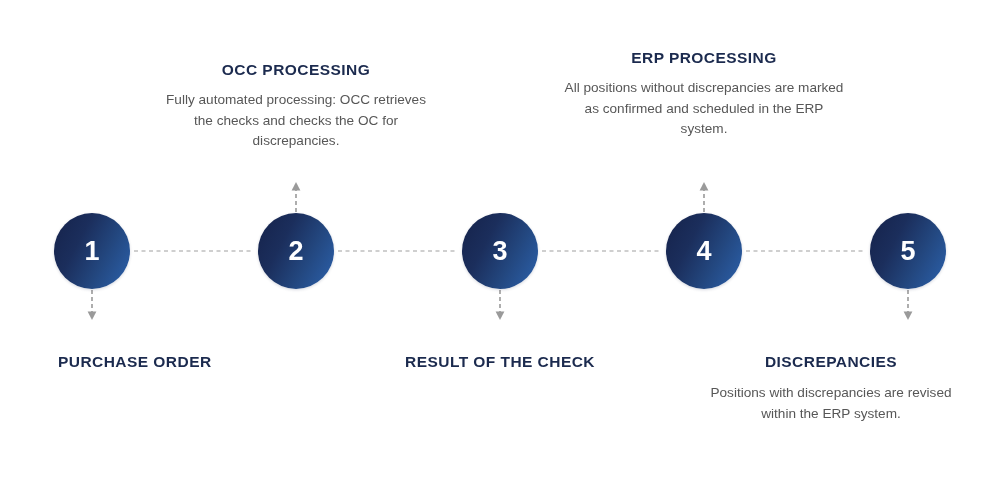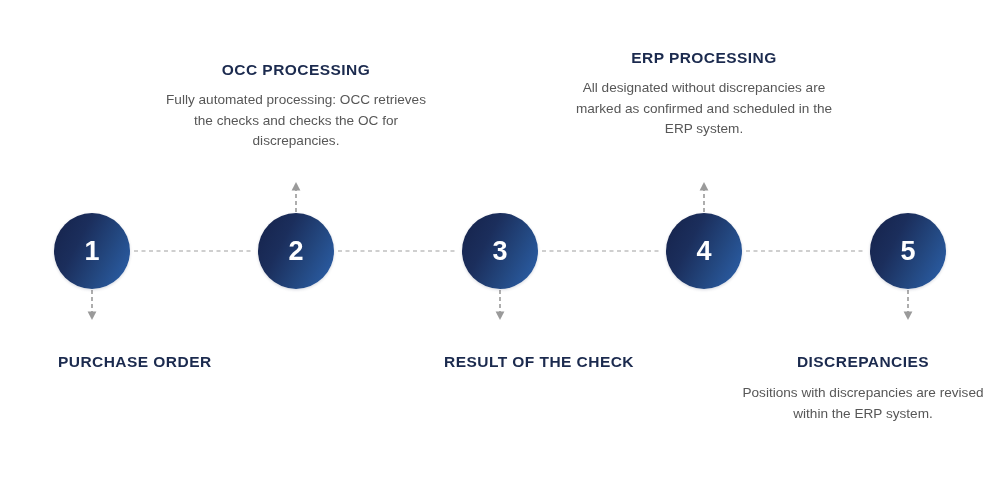--- a/index.html
+++ b/index.html
@@ -129,29 +129,29 @@
     <span class="node-num">5</span>
   </div>
 
   <div class="block block-above align-center" style="left:156px; top:49px; width:280px;">
     <div class="block-title">OCC PROCESSING</div>
     <div class="block-body">Fully automated processing: OCC retrieves the checks and checks the OC for discrepancies.</div>
   </div>
 
   <div class="block block-above align-center" style="left:564px; top:37px; width:280px;">
     <div class="block-title">ERP PROCESSING</div>
-    <div class="block-body">All designated without discrepancies are marked as confirmed and scheduled in the ERP system.</div>
+    <div class="block-body">All positions without discrepancies are marked as confirmed and scheduled in the ERP system.</div>
   </div>
 
   <div class="block block-below align-left" style="left:58px; top:341px; width:244px;">
     <div class="block-title">PURCHASE ORDER</div>
   </div>
 
-  <div class="block block-below align-center" style="left:366px; top:341px; width:268px;text-align:right;">
+  <div class="block block-below align-center" style="left:366px; top:341px; width:268px;">
     <div class="block-title">RESULT OF THE CHECK</div>
   </div>
 
-  <div class="block block-below align-center" style="left:730px; top:341px; width:266px;">
+  <div class="block block-below align-center" style="left:698px; top:341px; width:266px;">
     <div class="block-title">DISCREPANCIES</div>
     <div class="block-body">Positions with discrepancies are revised within the ERP system.</div>
   </div>
 
 </div>
 
 </body></html>

